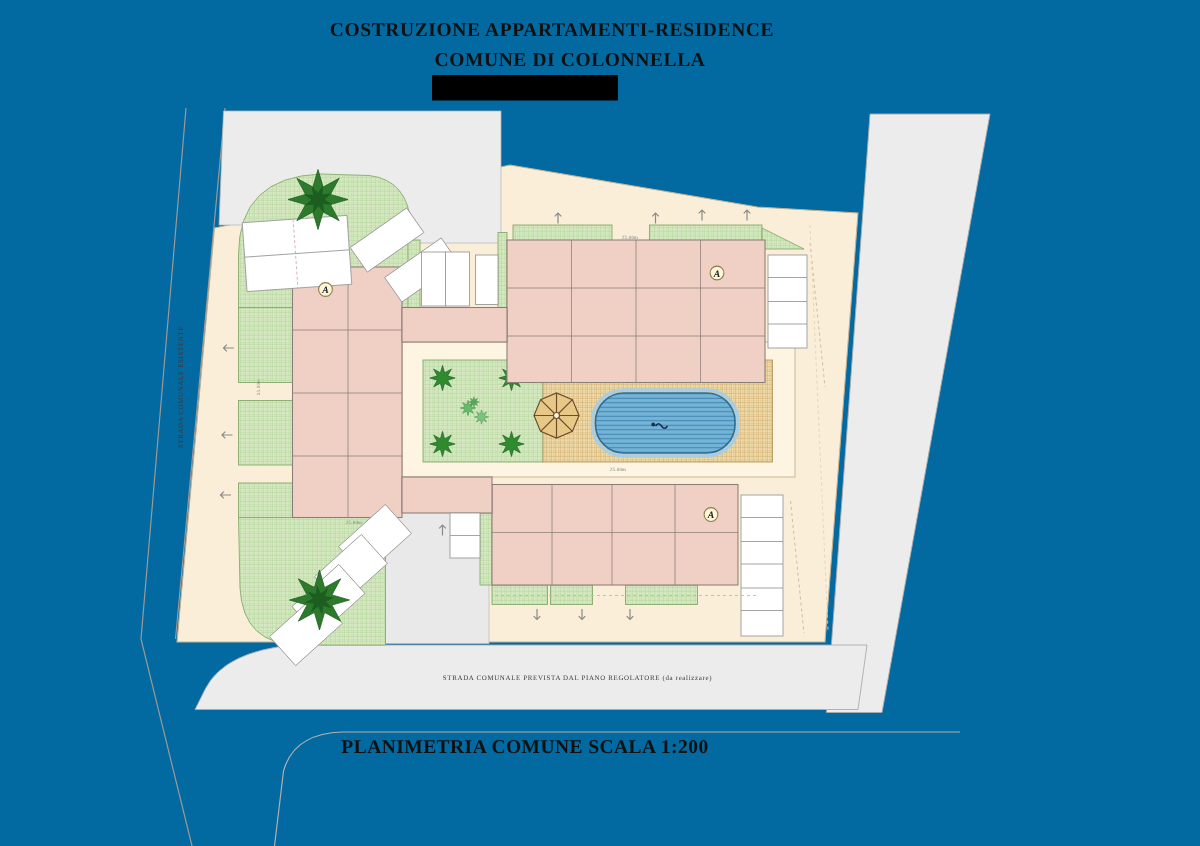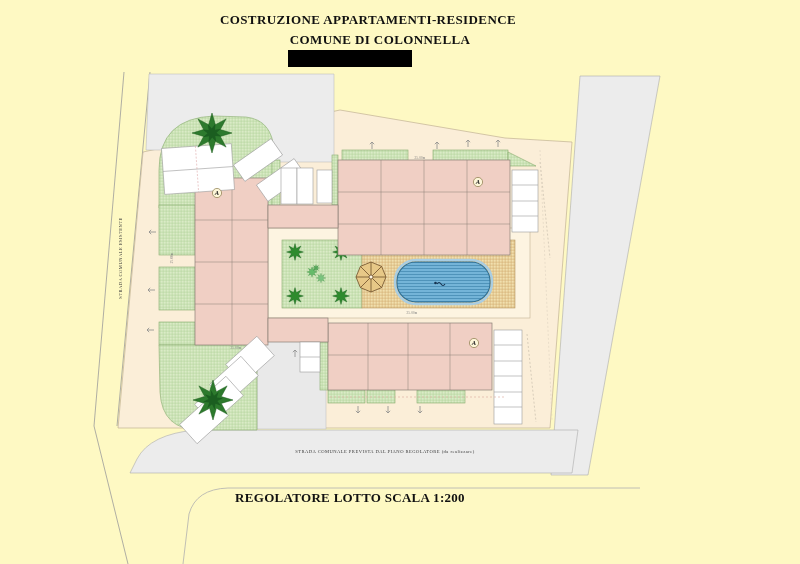--- a/index.html
+++ b/index.html
@@ -1,16 +1,16 @@
 <!DOCTYPE html>
 <html><head>
 <meta charset="utf-8">
 <style>
   html,body{margin:0;padding:0;background:#fff;}
-  #page{position:relative;width:800px;height:564px;background:#fef9c3;overflow:hidden;
+  #page{position:relative;width:800px;height:564px;background:#0369a1;overflow:hidden;
         font-family:"Liberation Serif", serif;}
   .hdr{position:absolute;left:0;width:736px;text-align:center;font-weight:bold;
        color:#111;letter-spacing:.4px;}
   #title1{top:12px;font-size:13px;}
   #title2{top:32px;font-size:13px;margin-left:12px;}
   #redact{position:absolute;left:288px;top:50px;width:124px;height:17px;background:#000;}
   #footer{position:absolute;left:160px;top:490px;width:380px;text-align:center;
           font-weight:bold;font-size:13px;color:#111;letter-spacing:.3px;}
   svg{position:absolute;left:0;top:0;}
   .dim{font-size:3.2px;fill:#7a7a7a;letter-spacing:.2px;}
@@ -206,14 +206,14 @@
       <circle cx="474" cy="343" r="4.6" fill="#fdf6d8" stroke="#8a7a4a" stroke-width="0.7"></circle>
       <text class="badge-t" x="474" y="345.4">A</text>
     </g>
 
     <text class="dim" x="420" y="159" text-anchor="middle">25.00m</text>
     <text class="dim" x="412" y="314" text-anchor="middle">25.00m</text>
     <text class="dim" text-anchor="middle" transform="translate(173,258) rotate(-90)">25.00m</text>
     <text class="dim" x="236" y="349" text-anchor="middle">25.00m</text>
   </svg>
 
-  <div id="footer">REGOLATORE LOTTO SCALA 1:200</div>
+  <div id="footer">PLANIMETRIA COMUNE SCALA 1:200</div>
 </div>
 
 </body></html>

